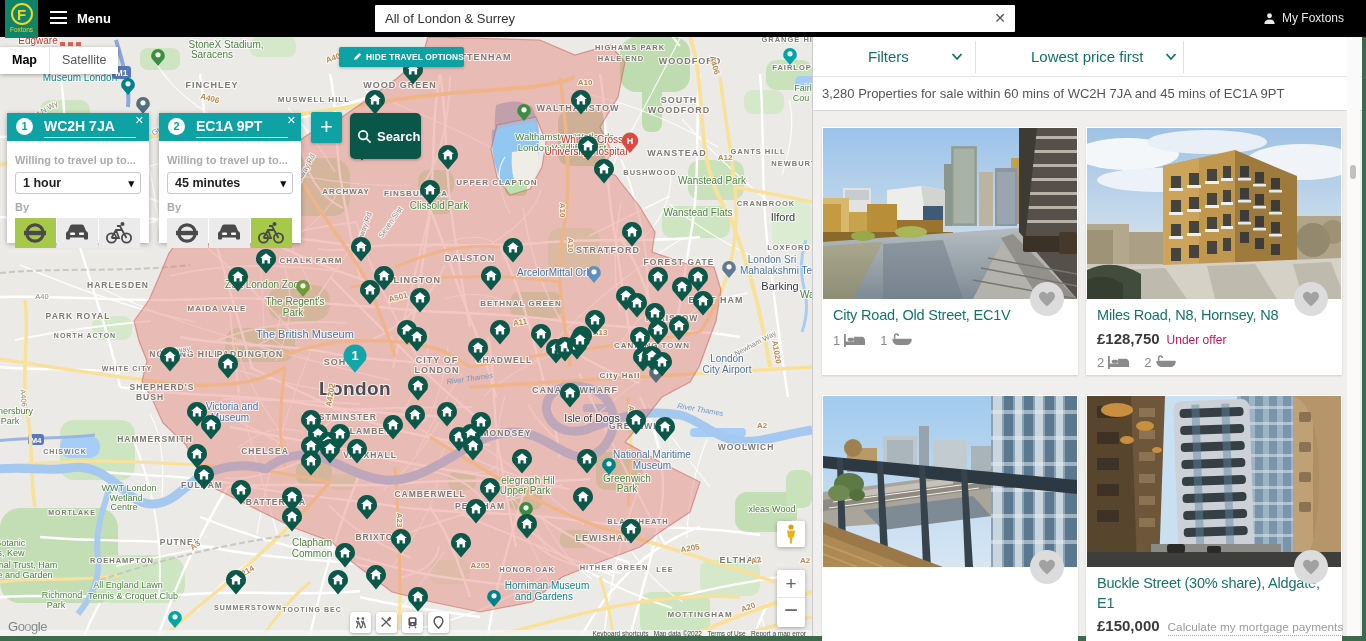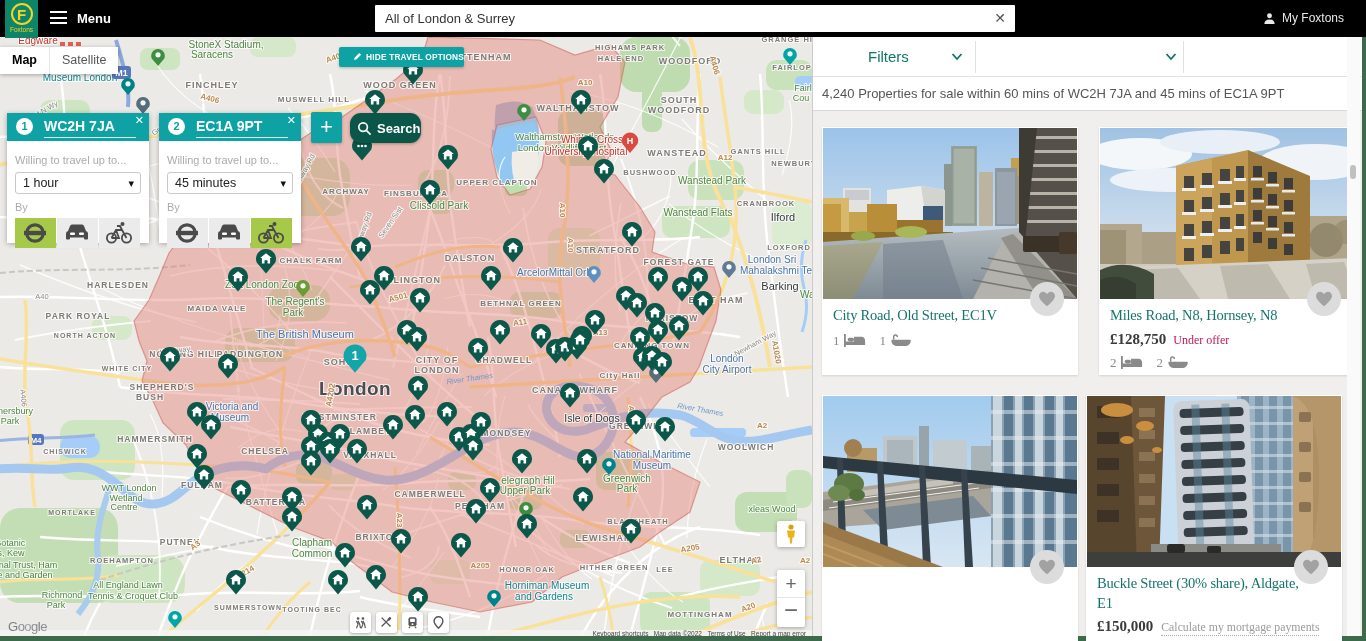--- a/index.html
+++ b/index.html
@@ -19,47 +19,47 @@
 #mapsat { left:0; top:10px; height:27px; display:flex; font-size:12.5px; z-index:5; }
 #mapsat .seg { padding:0 12px; line-height:27px; }
 #mapsat .seg.on { font-weight:bold; color:#000; }
 #mapsat .seg.off { color:#565656; border-left:1px solid #E6E6E6; }
 #hideopts { position:absolute; left:339px; top:9.5px; width:125px; height:20px; background:#0FA2A4; color:#fff; font-size:8.3px; font-weight:bold; text-align:right; line-height:20px; border-radius:2px; z-index:6; letter-spacing:0.2px; box-shadow:0 1px 3px rgba(0,0,0,0.25);}
 .tpanel { position:absolute; top:76px; width:142px; z-index:6; box-shadow:0 1px 5px rgba(0,0,0,0.3); }
 .thead { height:28px; background:#0FA2A4; position:relative; }
 .tnum { position:absolute; left:9px; top:5px; width:17px; height:17px; background:#fff; border-radius:50%; color:#0FA2A4; font-size:11px; font-weight:bold; text-align:center; line-height:17px; }
 .tcode { position:absolute; left:37px; top:5px; color:#fff; font-weight:bold; font-size:14px; border-bottom:1px solid rgba(255,255,255,0.85); padding:0 4px 3px 0; width:92px; }
 .tx { position:absolute; right:5px; top:1px; color:#fff; font-size:11px; }
-.tbody { background:#fff; height:102px; padding:13px 8px 0 8px; }
+.tbody { background:#fff; height:102px; padding:13px 8px 0 8px;font-weight:bold; }
 .tlabel { color:#ABABAB; font-size:11px; }
 .tselect { margin-top:6px; height:22px; border:1px solid #C8C8C8; border-radius:3px; font-size:12.5px; color:#222; line-height:20px; padding-left:7px; position:relative; }
 .tselect .chev { position:absolute; right:6px; top:0; color:#111; font-size:11px; }
 .modes { margin-top:5px; display:flex; }
 .mode { width:41px; height:30px; background:#EBEBEB; margin-right:1.5px; display:flex; align-items:center; justify-content:center; }
 .mode.sel { background:#A7C94A; }
 #plusbtn { position:absolute; left:311px; top:75px; width:31px; height:31px; background:#0FA2A4; color:#fff; font-size:22px; text-align:center; line-height:29px; border-radius:2px; z-index:6; box-shadow:0 1px 3px rgba(0,0,0,0.25); }
-#searchbtn { position:absolute; left:350px; top:76px; width:71px; height:30px; background:#0A574A; border-radius:11px; z-index:6; color:#fff; font-size:13px; font-weight:bold; box-shadow:0 1px 3px rgba(0,0,0,0.3); display:flex; align-items:center; }
+#searchbtn { position:absolute; left:350px; top:76px; width:71px; height:46px; background:#0A574A; border-radius:5px; z-index:6; color:#fff; font-size:13px; font-weight:bold; box-shadow:0 1px 3px rgba(0,0,0,0.3); display:flex; align-items:center; }
 #searchbtn svg { margin:0 5px 0 7px; }
 #zoomctl { position:absolute; left:777px; top:533px; width:28px; height:57px; background:#fff; border-radius:2px; box-shadow:0 1px 4px rgba(0,0,0,0.3); z-index:5; }
 #zoomctl .zp { height:28px; color:#666; font-size:19px; text-align:center; line-height:28px; border-bottom:1px solid #E6E6E6; }
 #zoomctl .zm { height:28px; color:#666; font-size:24px; text-align:center; line-height:24px; }
 #pegman { position:absolute; left:777px; top:484px; width:28px; height:26px; background:#fff; border-radius:2px; box-shadow:0 1px 4px rgba(0,0,0,0.3); z-index:5; display:flex; align-items:center; justify-content:center; }
 .mbtn { position:absolute; top:575px; width:21px; height:21px; background:#fff; border-radius:3px; box-shadow:0 1px 3px rgba(0,0,0,0.3); z-index:5; display:flex; align-items:center; justify-content:center; }
 #glogo { position:absolute; left:8px; top:582px; z-index:5; font-size:13px; color:#5F6368; letter-spacing:-0.5px; }
 #attrib { position:absolute; left:0; top:592.5px; width:812px; height:6.5px; background:rgba(245,245,245,0.8); z-index:4; font-size:6.5px; color:#444; text-align:right; padding-right:6px; line-height:7px; }
 #rpanel { position:absolute; left:812px; top:37px; width:549px; height:599px; background:#fff; border-left:1px solid #CCC; }
 #fbar { position:absolute; left:0; top:0; width:549px; height:40px; background:#fff; border-bottom:1px solid #E2E2E2; }
 .fseg { position:absolute; top:0; height:46px; line-height:40px; color:#0E7467; font-size:15px; }
 #createalert { position:absolute; left:375px; top:3px; width:169px; height:34px; background:#0B5B4E; border-radius:4px; color:#fff; font-size:15px; text-align:center; line-height:34px; }
 #results { position:absolute; left:0; top:40px; width:549px; height:34px; background:#fff; border-bottom:1px solid #D8D8D8; font-size:13px; color:#555; line-height:34px; padding-left:9px; }
 #listing { position:absolute; left:0; top:74px; width:549px; height:525px; background:#F0EFEE; }
 .card { position:absolute; width:256px; background:#fff; box-shadow:0 1px 2px rgba(0,0,0,0.12); }
 .ph { position:relative; width:254px; height:171px; margin:1px; }
 .heart { position:absolute; right:13px; bottom:-17px; width:34px; height:34px; background:#DCDCDC; border-radius:50%; display:flex; align-items:center; justify-content:center; }
-.cbody { padding:6px 11px 0 11px;font-family:Liberation Serif, serif; }
+.cbody { padding:6px 11px 0 11px; }
 .addr { color:#15746B; font-size:14.5px; line-height:19.5px; letter-spacing:-0.2px; }
 .prow { margin-top:4px; white-space:nowrap; }
 .price { color:#3A3A3A; font-size:15px; font-weight:bold; }
 .calc { color:#9B9B9B; font-size:11.8px; margin-left:8px; border-bottom:1px dotted #AAA; padding-bottom:1px; white-space:nowrap; }
 .uo { color:#be185d; font-size:12px; margin-left:7px; }
 .beds { margin-top:7px; color:#8A8A8A; font-size:13px; display:flex; align-items:center; }
 .beds svg { margin-left:4px; }
 #scrollbar { position:absolute; right:1px; top:0; width:13px; height:599px; background:#FAFAFA; }
 #scrollbar .thumb { position:absolute; left:3px; top:128px; width:6px; height:14px; background:#C0C0C0; border-radius:3px; }
 </style></head>
@@ -789,27 +789,28 @@
     </div>
 <div id="glogo"><span style="color:#7A7E83">G</span><span style="color:#8A8E93">o</span><span style="color:#9A9EA3">o</span><span style="color:#8A8E93">g</span><span style="color:#7A7E83">l</span><span style="color:#8A8E93">e</span></div>
 <div id="attrib">Keyboard shortcuts&nbsp;&nbsp;&nbsp;Map data ©2022&nbsp;&nbsp;&nbsp;Terms of Use&nbsp;&nbsp;&nbsp;Report a map error</div>
 </div>
 <div id="rpanel">
 <div id="fbar">
 <span class="fseg" style="left:55px">Filters</span>
 <svg class="fseg" style="left:138px;top:15px;height:10px" width="12" height="10" viewBox="0 0 12 10">
         <path d="M1.5,2 L6,7 L10.5,2" stroke="#0E7467" stroke-width="1.8" fill="none"></path>
       </svg>
+<span class="fseg" style="left:218px">Lowest price first</span>
 <svg class="fseg" style="left:352px;top:15px;height:10px" width="12" height="10" viewBox="0 0 12 10">
         <path d="M1.5,2 L6,7 L10.5,2" stroke="#0E7467" stroke-width="1.8" fill="none"></path>
       </svg>
 <div style="position:absolute;left:162px;top:4px;width:1px;height:32px;background:#E0E0E0"></div>
 <div style="position:absolute;left:370px;top:4px;width:1px;height:32px;background:#E0E0E0"></div>
 </div>
-<div id="results">4,240 Properties for sale within 60 mins of WC2H 7JA and 45 mins of EC1A 9PT</div>
+<div id="results">3,280 Properties for sale within 60 mins of WC2H 7JA and 45 mins of EC1A 9PT</div>
 <div id="listing">
       <div class="card" style="left:9px;top:16px;height:248px">
 <div class="ph"><svg viewBox="0 0 254 171" preserveAspectRatio="none" width="254" height="171">
 <defs>
               <linearGradient id="sky1" x1="0" y1="0" x2="0" y2="1">
                 <stop offset="0" stop-color="#9CC3EA"></stop>
                 <stop offset="1" stop-color="#E3E9EC"></stop>
               </linearGradient>
 <linearGradient id="wat1" x1="0" y1="0" x2="0" y2="1">
                 <stop offset="0" stop-color="#B4BCC0"></stop>
@@ -879,21 +880,21 @@
               <path d="M11,3 h8 q4,0 4,5 v1 h-12 z" fill="#8A8A8A"></path>
             </svg>
     <span style="margin-left:14px">1</span>
             <svg width="22" height="14" viewBox="0 0 24 15">
               <path d="M2,6 h20 q1,0 0.6,2 q-1,4 -5,5 h-11 q-4,-1 -5,-5 q-0.4,-2 0.4,-2 z" fill="#8A8A8A"></path>
               <path d="M4,6 V3 q0,-2 2,-2 q2,0 2,2" stroke="#8A8A8A" stroke-width="1.6" fill="none"></path>
             </svg>
           </div>
         </div>
       </div>
-      <div class="card" style="left:286px;top:16px;height:248px">
+      <div class="card" style="left:273px;top:16px;height:248px">
 <div class="ph"><svg viewBox="0 0 254 171" preserveAspectRatio="none" width="254" height="171">
 <defs>
               <linearGradient id="sky2" x1="0" y1="0" x2="0" y2="1">
                 <stop offset="0" stop-color="#9FC2E4"></stop>
                 <stop offset="1" stop-color="#E8EEF2"></stop>
               </linearGradient>
             </defs>
 <rect width="254" height="171" fill="url(#sky2)"></rect>
 <ellipse cx="40" cy="26" rx="52" ry="16" fill="#F4F7FA"></ellipse>
 <ellipse cx="120" cy="14" rx="60" ry="12" fill="#E8EFF6"></ellipse>

